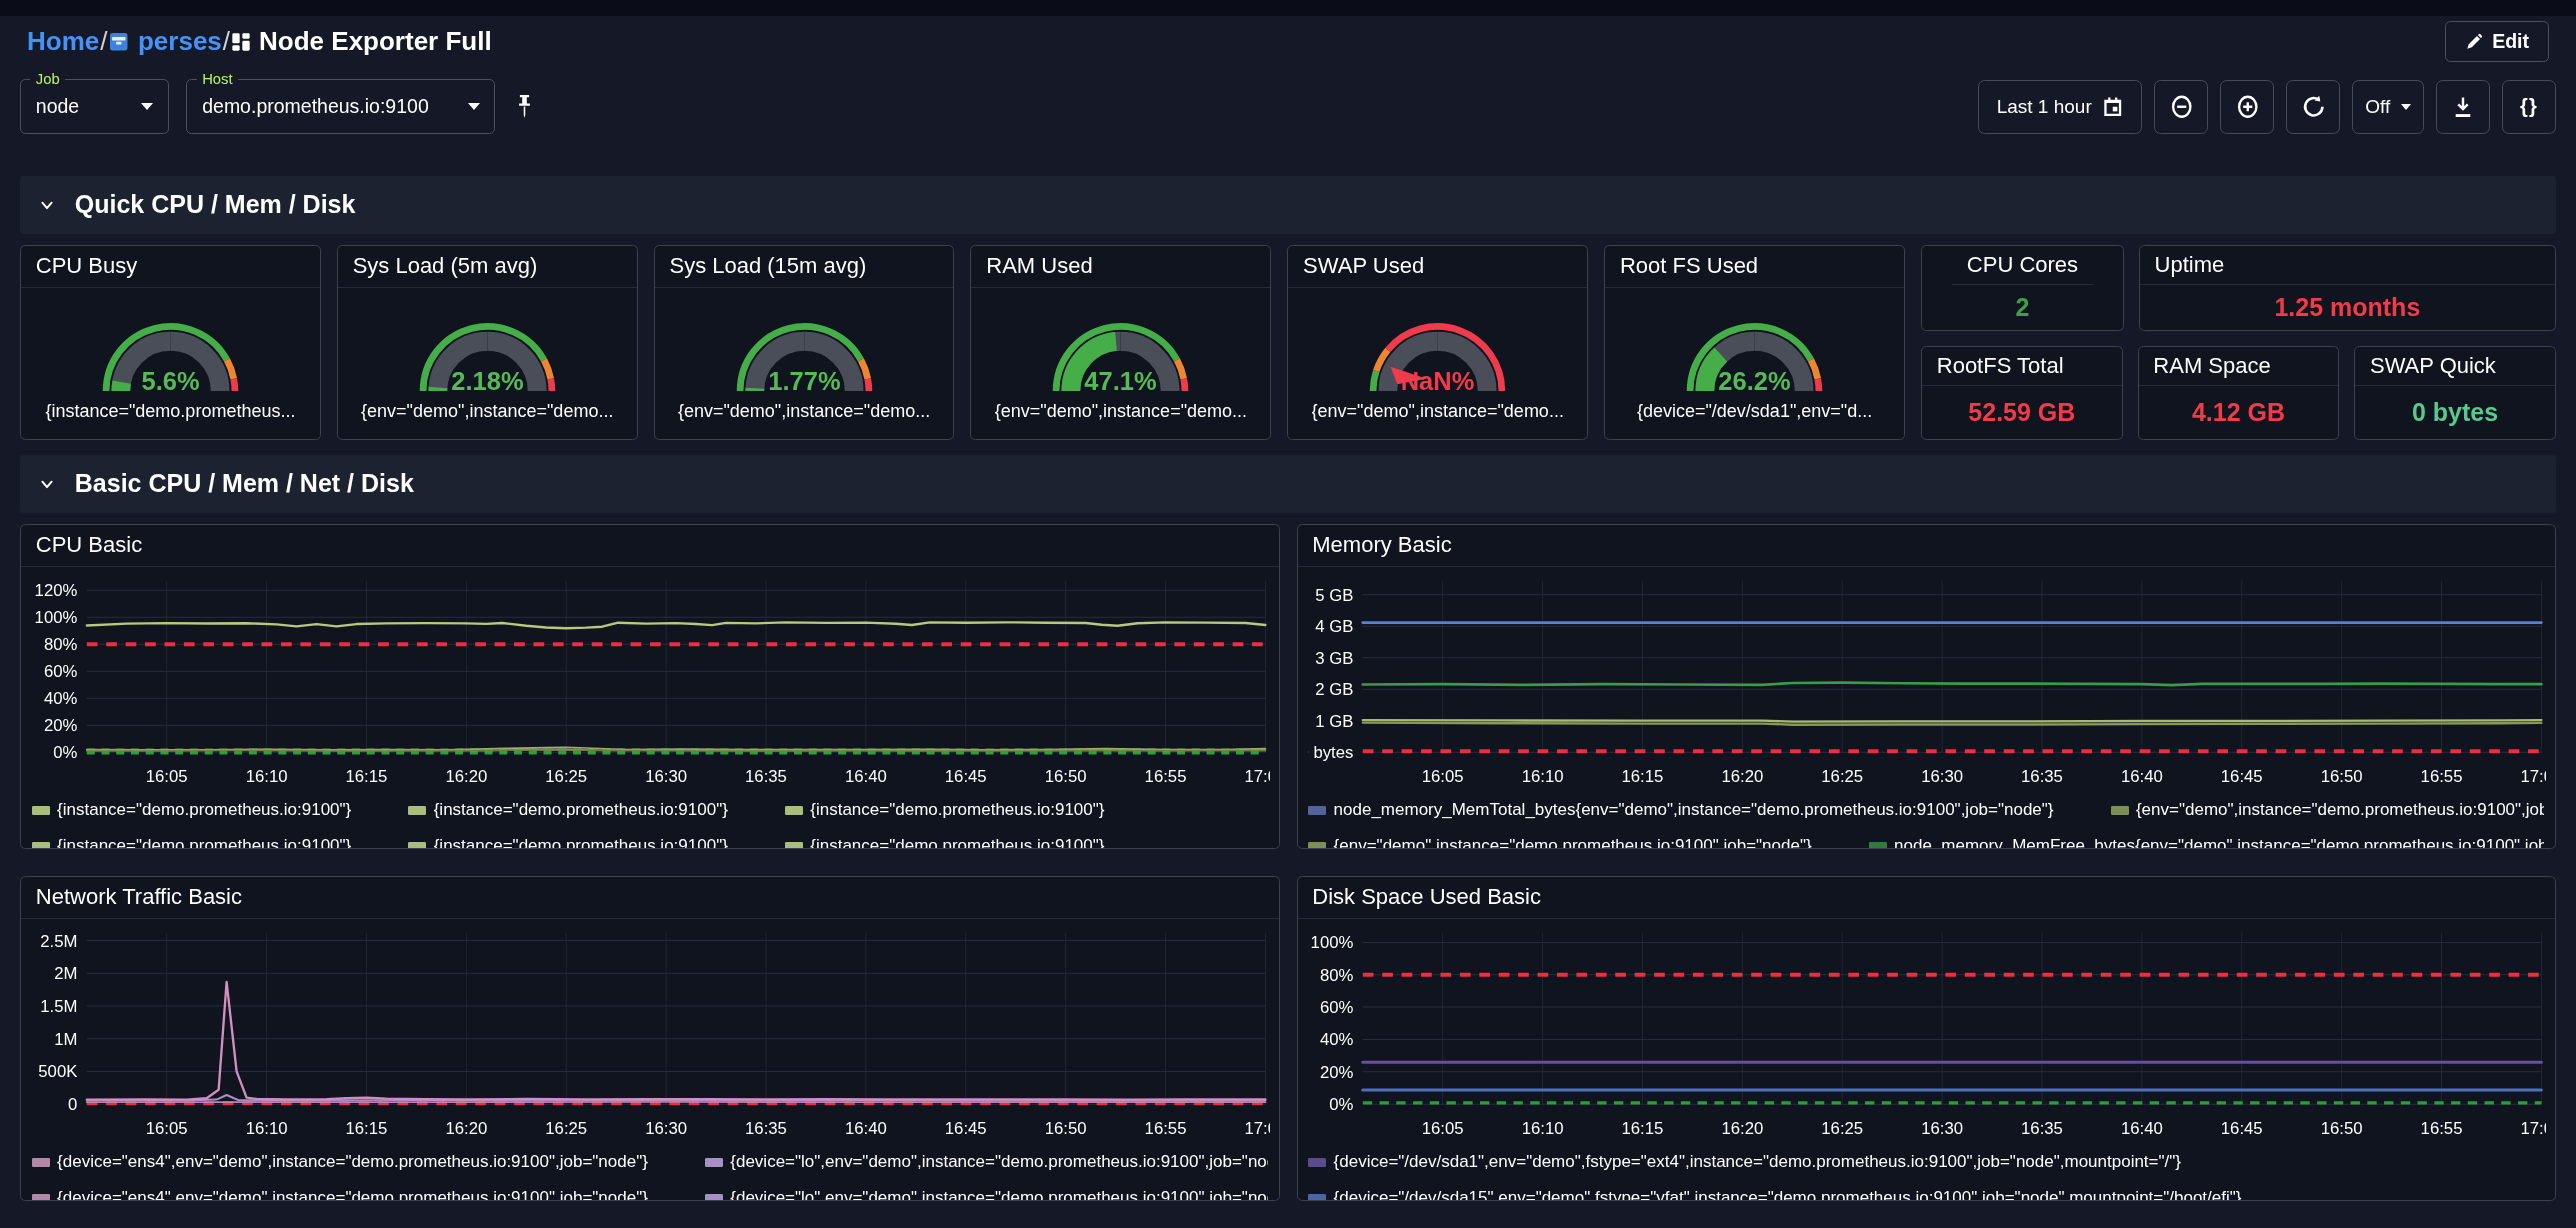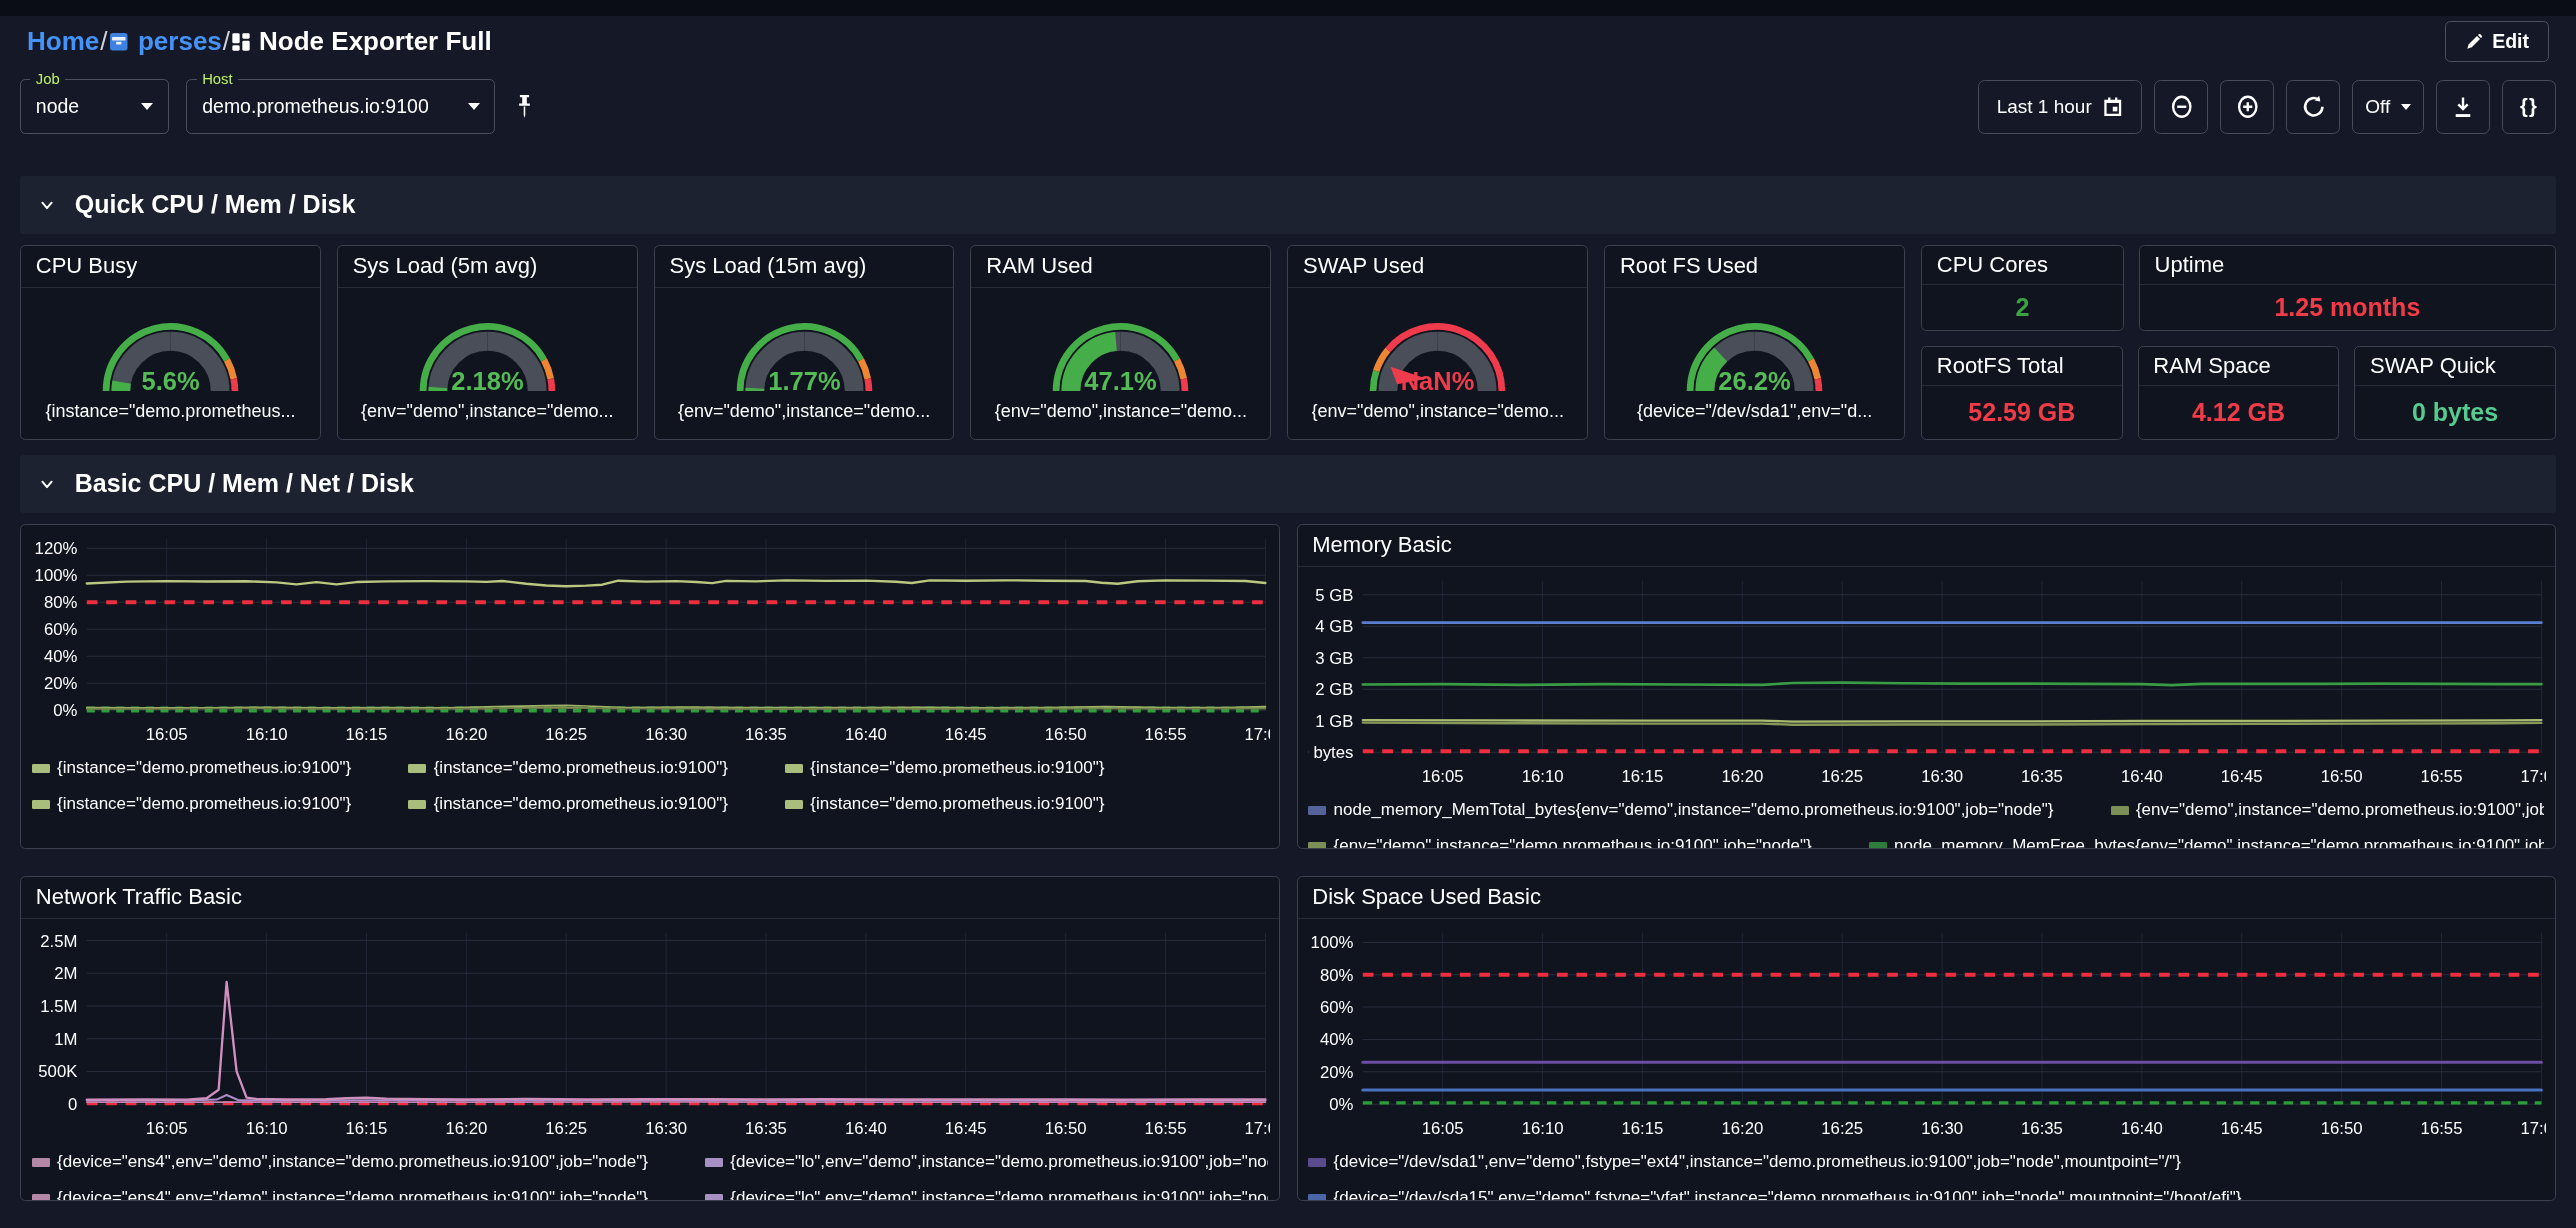--- a/index.html
+++ b/index.html
@@ -43,21 +43,21 @@
   .gauge-panel { flex:1 1 0; display:flex; flex-direction:column; }
   .gauge-body { flex:1; display:flex; flex-direction:column; align-items:center; justify-content:center; padding-top:4px; }
   .gauge-value { font-size:38px; font-weight:700; }
   .gauge-label { font-size:18px; color:#fff; margin-top:2.7px; white-space:nowrap; max-width:96%; overflow:hidden; }
   .quick-right { width:635px; flex:0 0 635px; display:flex; flex-direction:column; gap:14.8px; }
   .qr-row { display:flex; gap:14.8px; }
   .qr-row1 { height:86px; }
   .qr-row2 { height:94px; }
   .stat-panel { display:flex; flex-direction:column; }
   .stat-panel .panel-title { height:39px; line-height:38px; border-bottom:1.3px solid #262b39; }
-  .stat-cores { width:203px; flex:0 0 203px; }
+  .stat-cores { width:203px; flex:0 0 203px;align-items:center; }
   .stat-grow { flex:1 1 0; }
   .stat-value { flex:1; display:flex; align-items:center; justify-content:center; font-size:25px; font-weight:700; }
   
   .charts-grid { margin:0 20px; display:grid; grid-template-columns:1fr 1fr; column-gap:17px; row-gap:27px; }
   .chart-panel { height:325px; display:flex; flex-direction:column; }
   .chart-body { flex:1; overflow:hidden; padding:2.7px 10.7px 0; }
   .chart-body svg { display:block; }
   .tick { fill:#ffffff; font-size:25px; font-family:"Liberation Sans",sans-serif; }
   .legend-row { margin-top:9.4px; white-space:nowrap; overflow:hidden; height:20px; line-height:20px; }
   .legend-row + .legend-row { margin-top:16px; }
@@ -314,20 +314,21 @@
   <span>
     <svg class="icon-svg" width="20" height="20" viewBox="0 0 26 26" fill="none" stroke="#fff" stroke-width="2.6" stroke-linecap="round" stroke-linejoin="round">
         <polyline points="7,10 13,17 19,10"></polyline>
       </svg>
   </span>
   <span class="band-title">Basic CPU / Mem / Net / Disk</span>
 </div>
 
 <div class="charts-grid" id="chartsGrid">
     <div class="panel chart-panel">
+      <div class="panel-title">CPU Basic</div>
       <div class="chart-body">
         <svg width="1238" height="221" viewBox="0 0 1845 330">
           <line x1="199.3" y1="16" x2="199.3" y2="272" stroke="#202636" stroke-width="1.5"></line>
           <text x="199.3" y="316" text-anchor="middle" class="tick">16:05</text>
           <line x1="348.5" y1="16" x2="348.5" y2="272" stroke="#202636" stroke-width="1.5"></line>
           <text x="348.5" y="316" text-anchor="middle" class="tick">16:10</text>
           <line x1="497.6" y1="16" x2="497.6" y2="272" stroke="#202636" stroke-width="1.5"></line>
           <text x="497.6" y="316" text-anchor="middle" class="tick">16:15</text>
           <line x1="646.8" y1="16" x2="646.8" y2="272" stroke="#202636" stroke-width="1.5"></line>
           <text x="646.8" y="316" text-anchor="middle" class="tick">16:20</text>

